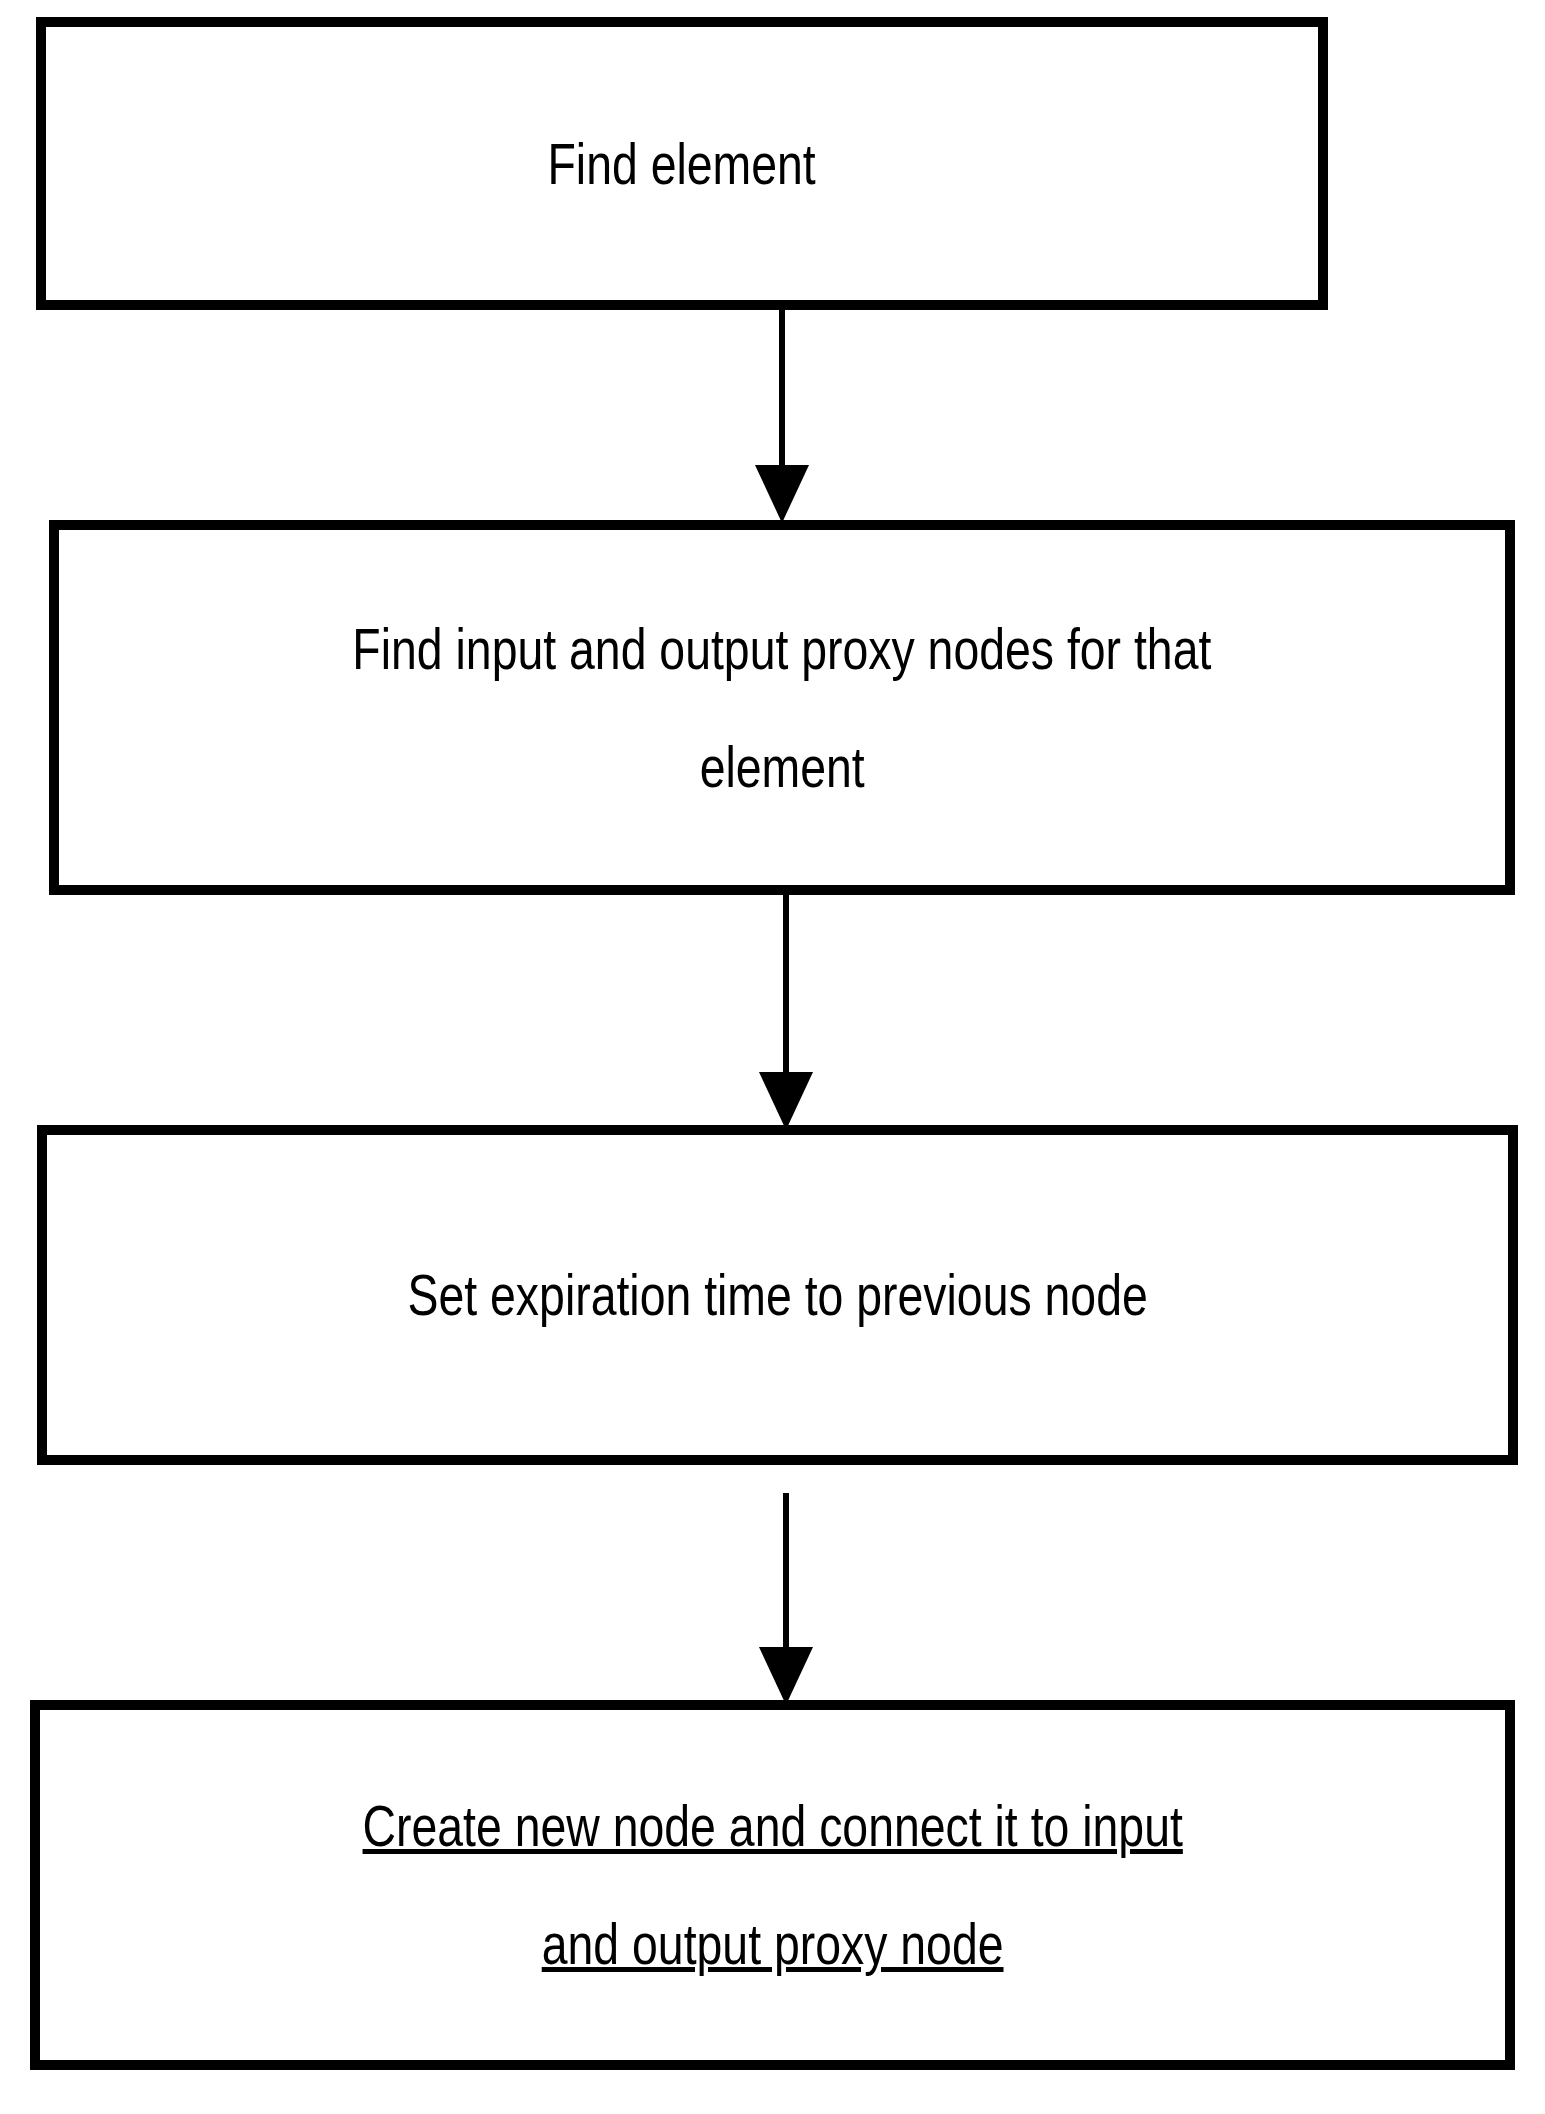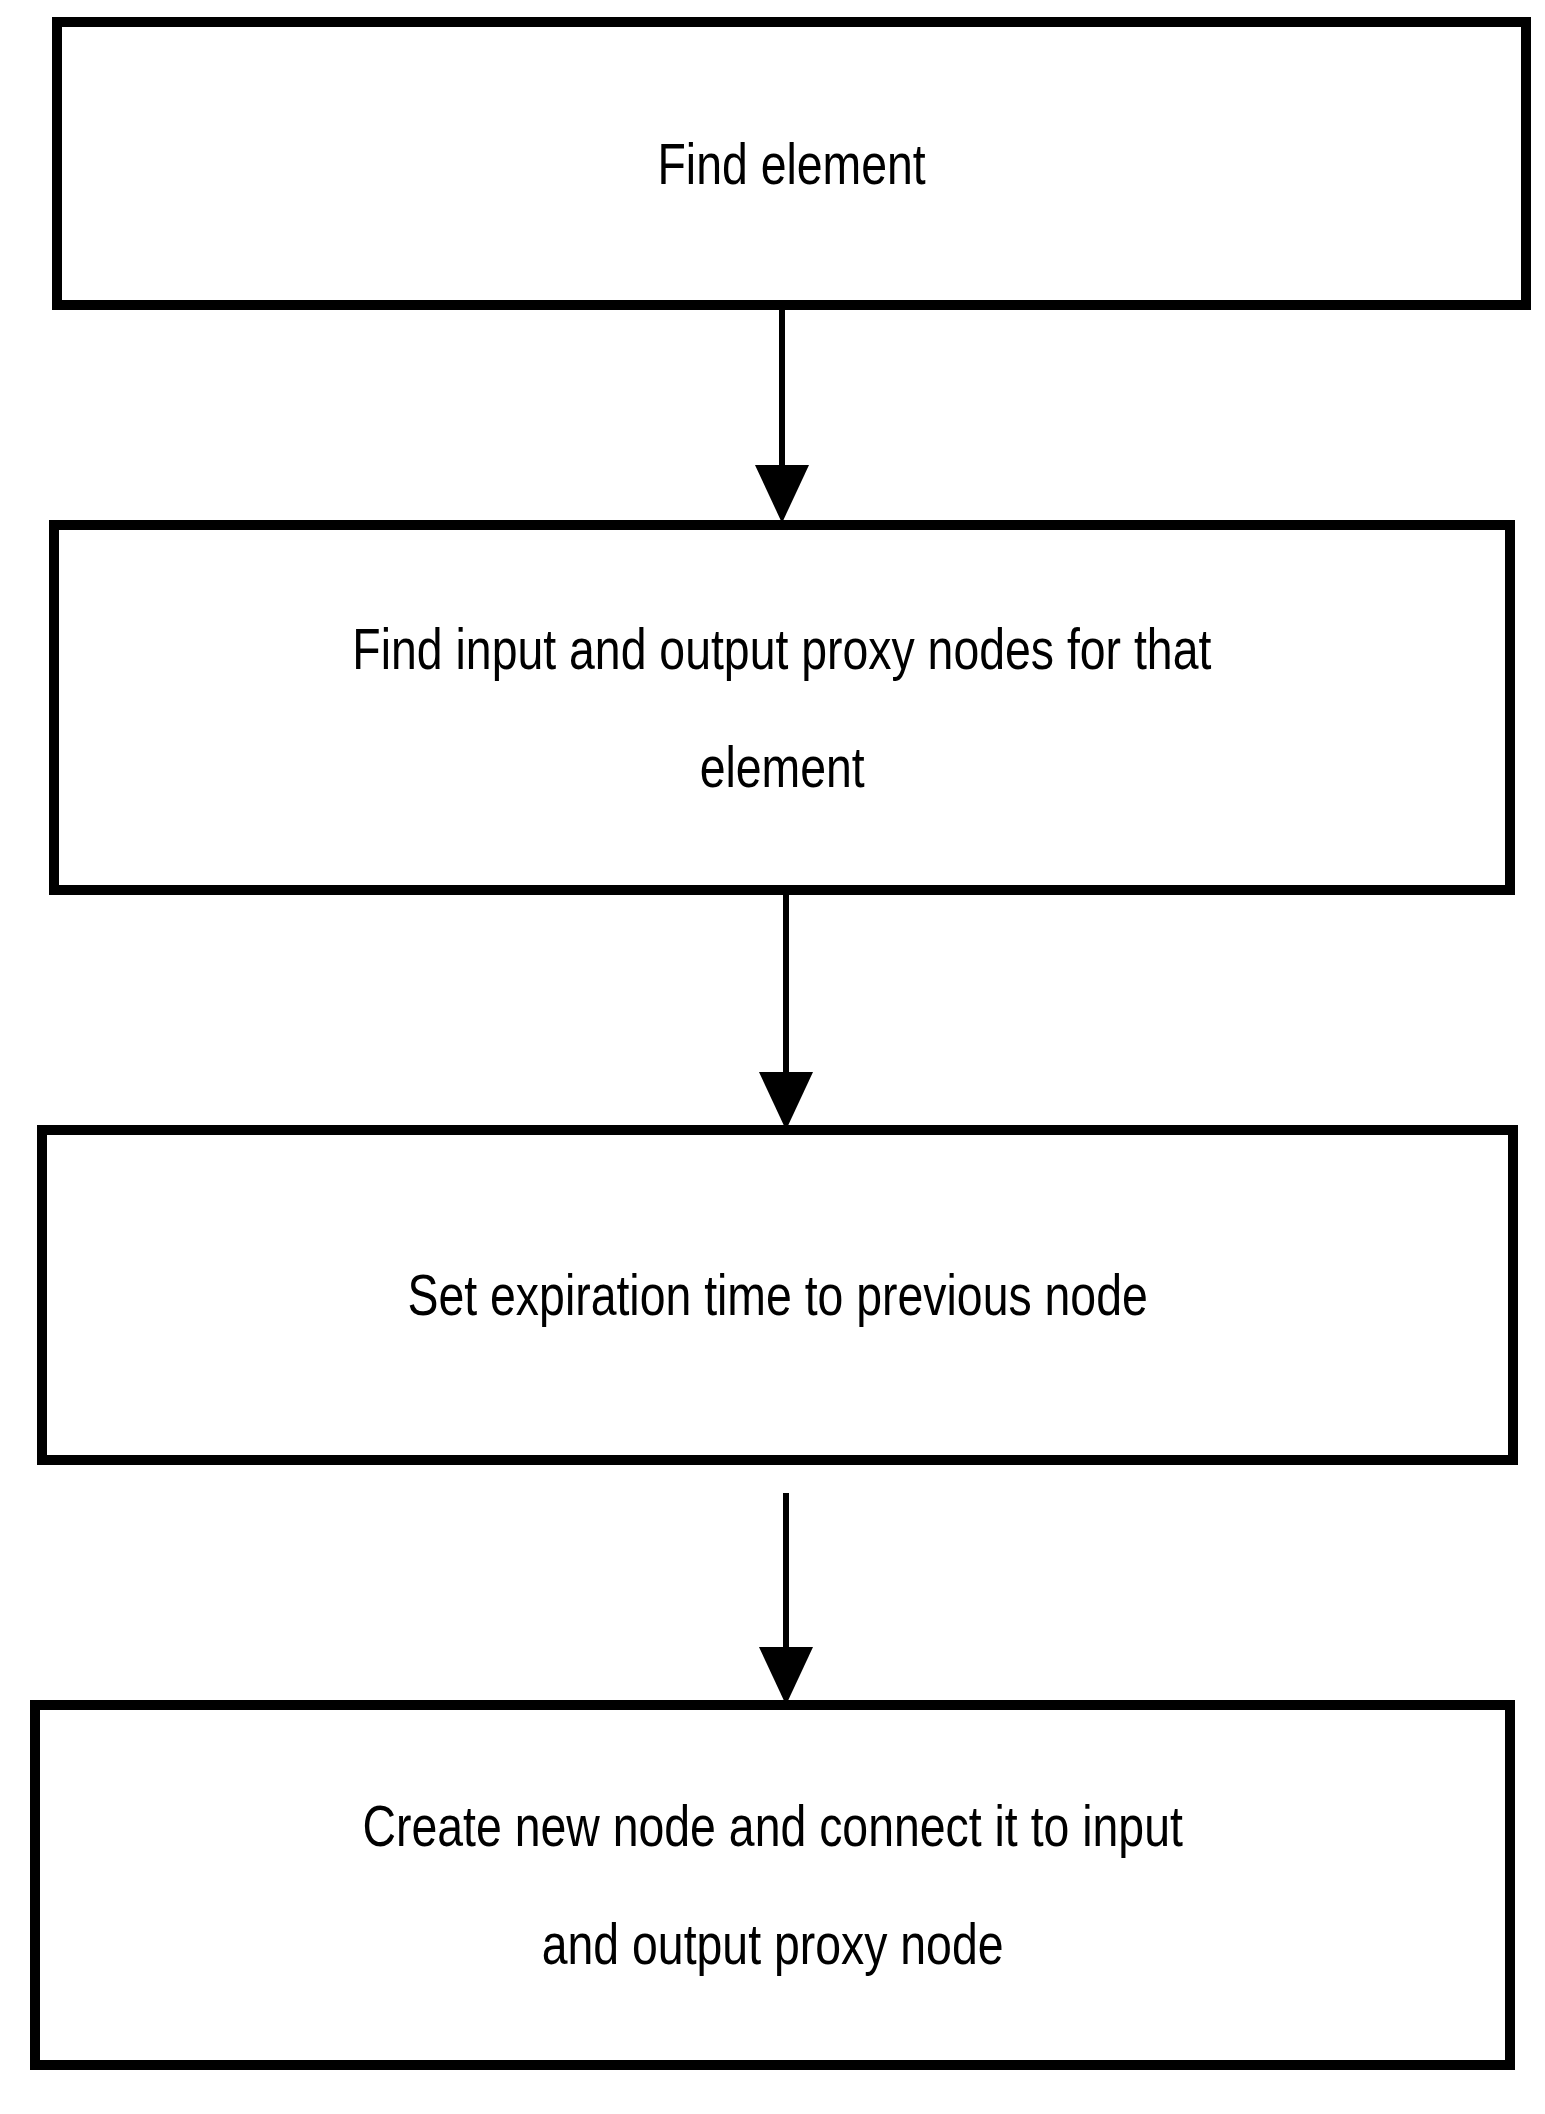--- a/index.html
+++ b/index.html
@@ -32,24 +32,24 @@
     font-family: "Liberation Sans", sans-serif;
     font-weight: 400;
     font-size: 58px;
     line-height: 1.0;
     text-align: center;
     white-space: nowrap;
     transform: scaleX(0.80);
     transform-origin: center center;
   }
   
-  #node-1 { left: 52px;  top: 17px;   width: 1479px; height: 293px; }
+  #node-1 { left: 36px;  top: 17px;   width: 1292px; height: 293px; }
   #node-2 { left: 49px;  top: 520px;  width: 1466px; height: 375px; }
   #node-3 { left: 37px;  top: 1125px; width: 1481px; height: 340px; }
-  #node-4 { left: 30px;  top: 1700px; width: 1485px; height: 370px; }
+  #node-4 { left: 30px;  top: 1700px; width: 1485px; height: 370px; text-decoration: underline; }
 
   
   .node-label + .node-label { margin-top: 60px; }
 
   
   .connector {
     position: absolute;
   }
   .connector .shaft {
     position: absolute;

